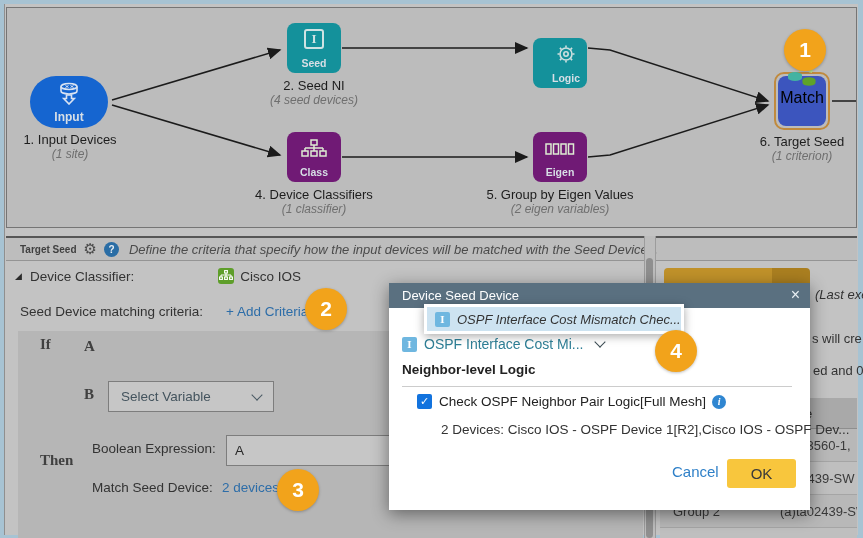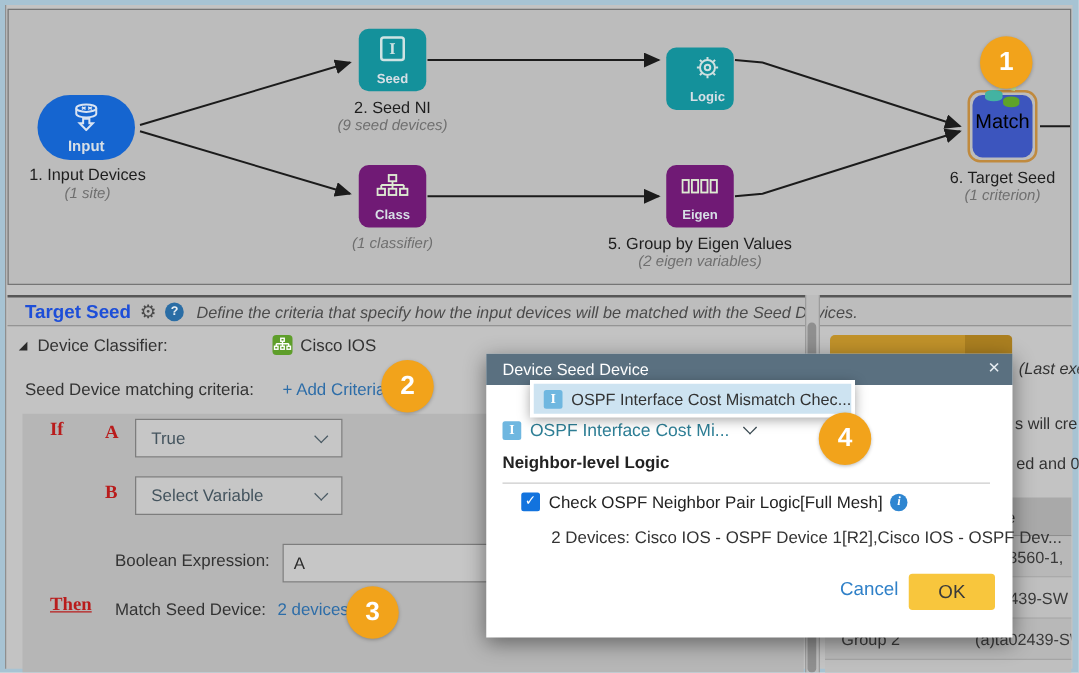--- a/index.html
+++ b/index.html
@@ -20,34 +20,34 @@
   .node-input .nlabel{font-size:12px;margin-bottom:4px;}
   .match-outline{left:774px;top:72px;width:56px;height:58px;border:2px solid #c08a3e;border-radius:10px;box-sizing:border-box;z-index:3;background:transparent;display:flex;align-items:center;justify-content:center;}
   .node-match{width:48px;height:50px;border-radius:8px;background:#3c55be;display:flex;flex-direction:column;align-items:center;justify-content:flex-end;cursor:pointer;}
   .caption{z-index:3;text-align:center;}
   .caption .t{font-size:13px;color:#1d1d1d;line-height:15px;}
   .caption .s{font-size:12px;color:#6f6f6f;font-style:italic;line-height:14px;}
   .seed-glyph{display:inline-block;width:16px;height:16px;border:2px solid #cfe3e3;border-radius:3px;color:#cfe3e3;font-family:"Liberation Serif",serif;font-weight:bold;font-size:13px;line-height:16px;text-align:center;margin-bottom:2px;}
 
   
   .band{left:6px;top:236px;width:851px;height:25px;background:#bdbdbd;border-top:2px solid #565656;border-bottom:1px solid #949494;box-sizing:border-box;display:flex;align-items:center;z-index:4;}
-  .band .title{font-size:15px;font-weight:bold;color:#1d4ed8;margin-left:14px;}
+  .band .title{font-size:10px;font-weight:bold;color:#404040;margin-left:14px;}
   .gear{font-size:15px;color:#4a4a4a;margin-left:7px;cursor:pointer;}
   .help{width:15px;height:15px;border-radius:50%;background:#2a6da5;color:#e7eef4;font-size:10px;font-weight:bold;text-align:center;line-height:15px;margin-left:7px;cursor:pointer;}
   .band .desc{font-size:13px;font-style:italic;color:#4b4b4b;margin-left:10px;}
   .row-classifier{left:6px;top:262px;width:640px;height:28px;display:flex;align-items:center;z-index:4;}
   .expand-tri{font-size:9px;color:#2a2a2a;margin-left:9px;cursor:pointer;line-height:9px;}
   .lbl{font-size:13.5px;color:#333;}
   .classifier-icon{width:16px;height:16px;border-radius:3px;background:#5e9e2a;margin-left:84px;margin-right:6px;display:inline-block;}
   .row-criteria{left:20px;top:301px;height:20px;display:flex;align-items:center;z-index:4;}
   .link{color:#2d6da8;font-size:13.5px;cursor:pointer;}
   .row-criteria .link{margin-left:23px;}
 
   .ifblock{left:18px;top:331px;width:625px;height:207px;background:#b6b6b6;z-index:4;}
-  .serif{font-family:"Liberation Serif","DejaVu Serif",serif;font-weight:bold;font-size:15px;color:#b91c1c;}
+  .serif{font-family:"Liberation Serif","DejaVu Serif",serif;font-weight:bold;font-size:15px;color:#404040;}
   .dd{position:absolute;width:166px;height:31px;background:#c6c6c6;border:1px solid #7d7d7d;box-sizing:border-box;display:flex;align-items:center;justify-content:space-between;padding:0 12px;cursor:pointer;}
   .dd .v{font-size:13.5px;color:#44545e;}
   .chev{display:inline-block;width:7px;height:7px;border-right:1.8px solid #4a5a64;border-bottom:1.8px solid #4a5a64;transform:rotate(45deg);margin-top:-4px;}
   .txtinput{position:absolute;background:#c6c6c6;border:1px solid #7d7d7d;box-sizing:border-box;display:flex;align-items:center;padding:0 8px;font-size:13.5px;color:#2a2a2a;cursor:text;}
 
   
   .vdivider{left:644px;top:236px;width:12px;height:302px;background:#bdbdbd;border-left:1px solid #9c9c9c;border-right:1px solid #9c9c9c;box-sizing:border-box;z-index:4;}
   .vthumb{left:646px;top:258px;width:7px;height:280px;background:#8f8f8f;border-radius:4px;z-index:5;cursor:grab;}
   .rpanel-btn{left:664px;top:268px;width:146px;height:28px;background:#c1922a;border-radius:4px;border-right:38px solid #ab7f20;box-sizing:border-box;z-index:4;cursor:pointer;}
   .rtext{z-index:4;font-size:13px;color:#333;white-space:nowrap;}
@@ -62,21 +62,21 @@
   .rtable .cval{flex:none;}
 
   
   .modal{left:389px;top:283px;width:421px;height:227px;background:#ffffff;box-shadow:0 4px 16px rgba(0,0,0,0.45);z-index:50;}
   .mhead{position:absolute;left:0;top:0;right:0;height:25px;background:#5a7080;display:flex;align-items:center;}
   .mhead .mtitle{color:#fff;font-size:13px;margin-left:13px;}
   .mclose{position:absolute;right:10px;top:3px;color:#e9eff3;font-size:16px;cursor:pointer;line-height:18px;}
   .popup{position:absolute;left:35px;top:21px;width:254px;background:#fff;box-shadow:0 2px 9px rgba(0,0,0,0.35);padding:3px;z-index:60;}
   .popup .item{height:24px;background:#cde3f1;display:flex;align-items:center;padding-left:8px;cursor:pointer;}
   .typeicon{display:inline-block;width:15px;height:15px;background:#6fb7e0;border-radius:2px;color:#fff;font-family:"Liberation Serif",serif;font-weight:bold;font-size:11px;line-height:15px;text-align:center;flex:none;}
-  .popup .item .it{font-size:13px;color:#333;margin-left:7px;white-space:nowrap;}
+  .popup .item .it{font-size:13px;color:#333;margin-left:7px;white-space:nowrap;font-style:italic;}
   .msel{position:absolute;left:13px;top:53px;display:flex;align-items:center;cursor:pointer;}
   .msel .sv{font-size:14px;color:#2e7f96;margin-left:7px;margin-right:12px;white-space:nowrap;}
   .msel .chev{border-color:#3a4a52;}
   .msec{position:absolute;left:13px;top:79px;font-size:13.5px;font-weight:bold;color:#222;}
   .mhr{position:absolute;left:13px;top:103px;width:390px;border-top:1px solid #ccc;}
   .mcheckrow{position:absolute;left:28px;top:111px;display:flex;align-items:center;}
   .cbox{width:15px;height:15px;background:#1273de;border-radius:2px;color:#fff;font-size:11px;line-height:15px;text-align:center;cursor:pointer;flex:none;}
   .mcheckrow .cl{font-size:13.5px;color:#222;margin-left:7px;white-space:nowrap;}
   .info{width:14px;height:14px;border-radius:50%;background:#2f86d1;color:#fff;font-family:"Liberation Serif",serif;font-style:italic;font-weight:bold;font-size:10px;line-height:14px;text-align:center;margin-left:6px;cursor:pointer;flex:none;}
   .mdev{position:absolute;left:52px;top:139px;font-size:13.5px;color:#333;white-space:nowrap;}
@@ -131,21 +131,21 @@
   </div>
 
   <div class="abs node sq teal" style="left:287px;top:23px;">
     <span class="nodeicon">
       <span class="seed-glyph">I</span>
     </span>
     <span class="nlabel" style="margin-bottom:3px;">Seed</span>
   </div>
   <div class="abs caption" style="left:244px;top:78px;width:140px;">
     <div class="t">2. Seed NI</div>
-    <div class="s">(9 seed devices)</div>
+    <div class="s">(4 seed devices)</div>
   </div>
 
   <div class="abs node sq teal" style="left:533px;top:38px;padding-left:12px;">
     <span class="nodeicon">
       <svg width="24" height="24" viewBox="0 0 24 24" fill="none" stroke="#cfe0e0" stroke-width="1.6">
         <circle cx="12" cy="11" r="6"></circle>
         <circle cx="12" cy="11" r="2.2"></circle>
         <path d="M12,2.5 v2 M12,17.5 v2 M3.5,11 h2 M18.5,11 h2 M5.9,4.9 l1.5,1.5 M16.6,15.6 l1.5,1.5 M18.1,4.9 l-1.5,1.5 M7.4,15.6 l-1.5,1.5"></path>
       </svg>
     </span>
@@ -158,20 +158,21 @@
         <rect x="10" y="2" width="6" height="5"></rect>
         <path d="M13,7 v3 M4,10 h18 M4,10 v3 M13,10 v3 M22,10 v3"></path>
         <rect x="1" y="13" width="6" height="5"></rect>
         <rect x="10" y="13" width="6" height="5"></rect>
         <rect x="19" y="13" width="6" height="5"></rect>
       </svg>
     </span>
     <span class="nlabel" style="margin-bottom:3px;">Class</span>
   </div>
   <div class="abs caption" style="left:234px;top:187px;width:160px;">
+    <div class="t">4. Device Classifiers</div>
     <div class="s">(1 classifier)</div>
   </div>
 
   <div class="abs node sq green" style="left:533px;top:132px;">
     <span class="nodeicon">
       <svg width="30" height="16" viewBox="0 0 30 16" fill="none" stroke="#ddebd2" stroke-width="1.5">
         <rect x="1" y="3" width="5" height="10"></rect>
         <rect x="8.5" y="3" width="5" height="10"></rect>
         <rect x="16" y="3" width="5" height="10"></rect>
         <rect x="23.5" y="3" width="5" height="10"></rect>
@@ -227,32 +228,28 @@
   </div>
 
   <div class="abs row-criteria">
     <span class="lbl">Seed Device matching criteria:</span>
     <span class="link">+ Add Criteria</span>
   </div>
 
   <div class="abs ifblock"></div>
   <span class="abs serif" style="left:40px;top:336px;z-index:5;">If</span>
   <span class="abs serif" style="left:84px;top:338px;z-index:5;">A</span>
-  <div class="abs dd" style="left:108px;top:335px;z-index:5;">
-    <span class="v">True</span>
-    <span class="chev"></span>
-  </div>
   <span class="abs serif" style="left:84px;top:386px;z-index:5;">B</span>
   <div class="abs dd" style="left:108px;top:381px;z-index:5;">
     <span class="v">Select Variable</span>
     <span class="chev"></span>
   </div>
   <span class="abs lbl" style="left:92px;top:441px;z-index:5;">Boolean Expression:</span>
   <div class="abs txtinput" style="left:226px;top:435px;width:345px;height:31px;z-index:5;">A</div>
-  <span class="abs serif" style="left:40px;top:476px;z-index:5;text-decoration:underline;">Then</span>
+  <span class="abs serif" style="left:40px;top:452px;z-index:5;">Then</span>
   <span class="abs lbl" style="left:92px;top:480px;z-index:5;">Match Seed Device:</span>
   <span class="abs link" style="left:222px;top:480px;z-index:5;">2 devices</span>
 
   <div class="abs vdivider"></div>
   <div class="abs vthumb"></div>
 
   <div class="abs rpanel-btn"></div>
   <span class="abs rtext" style="left:815px;top:287px;font-style:italic;">(Last exe</span>
   <span class="abs rtext" style="left:812px;top:331px;">s will cre</span>
   <span class="abs rtext" style="left:813px;top:363px;">ed and 0</span>

